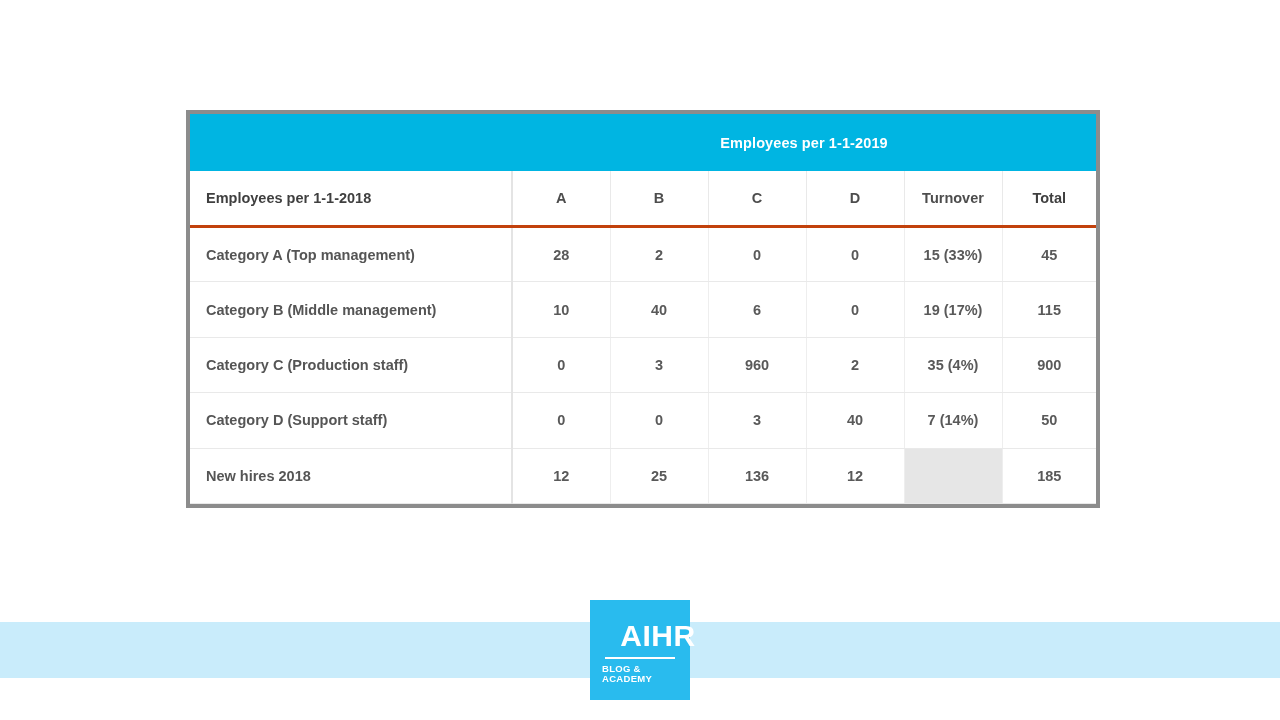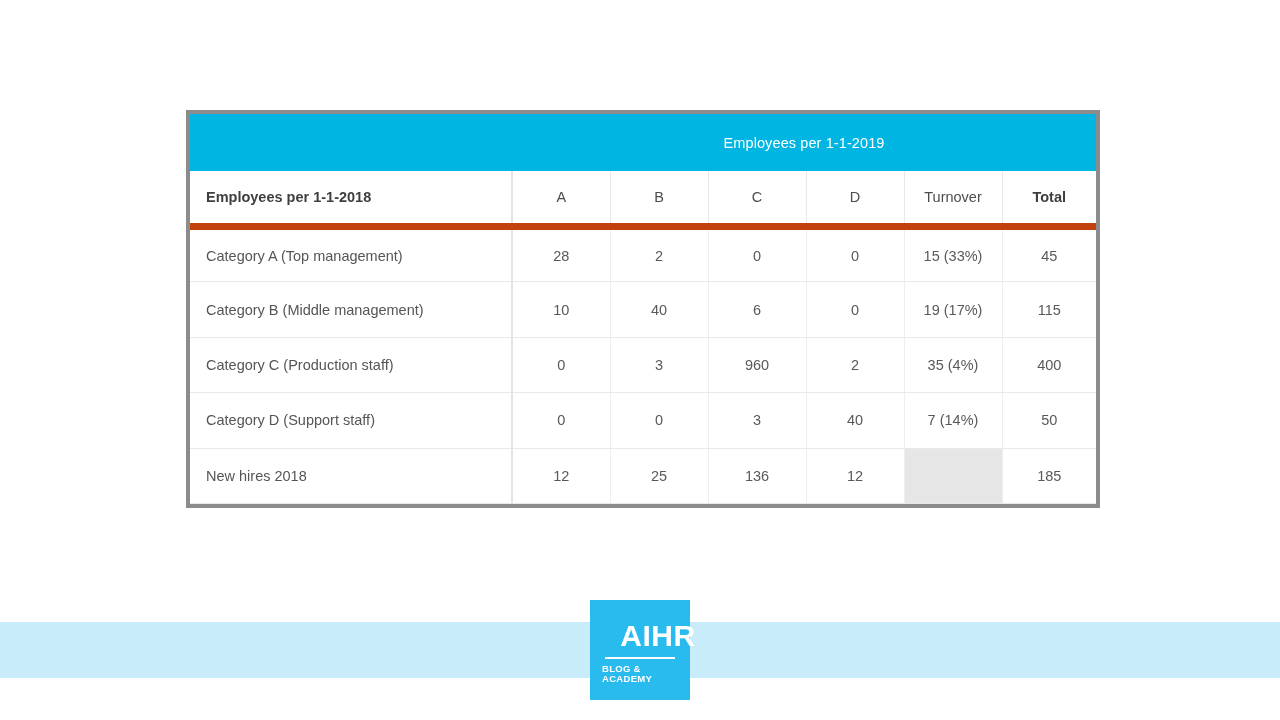--- a/index.html
+++ b/index.html
@@ -30,21 +30,21 @@
     width: 100%;
     height: 100%;
     border-collapse: collapse;
     table-layout: fixed;
     background: #ffffff;
   }
   table.matrix td, table.matrix th {
     padding: 0;
     margin: 0;
     border: none;
-    font-weight: normal;
+    font-weight: bold;
     vertical-align: middle;
   }
 
   
   col.c-label  { width: 322px; }
   col.c-a      { width: 98px; }
   col.c-b      { width: 98px; }
   col.c-c      { width: 98px; }
   col.c-d      { width: 98px; }
   col.c-turn   { width: 98px; }
@@ -61,21 +61,21 @@
     font-size: 14.5px;
     font-weight: bold;
     text-align: center;
     letter-spacing: 0.1px;
     border-left: 2px solid #ffffff;
   }
 
   
   tr.subhead-row { height: 49px; }
   tr.subhead-row td {
-    border-bottom: 7px solid #c2410c;
+    border-bottom: 3px solid #c2410c;
     border-right: 1px solid #e9e9e9;
     font-size: 14.5px;
     color: #4d4d4d;
     text-align: center;
   }
   tr.subhead-row td.lbl {
     text-align: left;
     padding-left: 16px;
     font-weight: bold;
     color: #3f3f3f;
@@ -206,21 +206,21 @@
         <td class="last">115</td>
       </tr>
 
       <tr class="data-row">
         <td class="lbl">Category C (Production staff)</td>
         <td>0</td>
         <td>3</td>
         <td>960</td>
         <td>2</td>
         <td>35 (4%)</td>
-        <td class="last">400</td>
+        <td class="last">900</td>
       </tr>
 
       <tr class="data-row">
         <td class="lbl">Category D (Support staff)</td>
         <td>0</td>
         <td>0</td>
         <td>3</td>
         <td>40</td>
         <td>7 (14%)</td>
         <td class="last">50</td>

